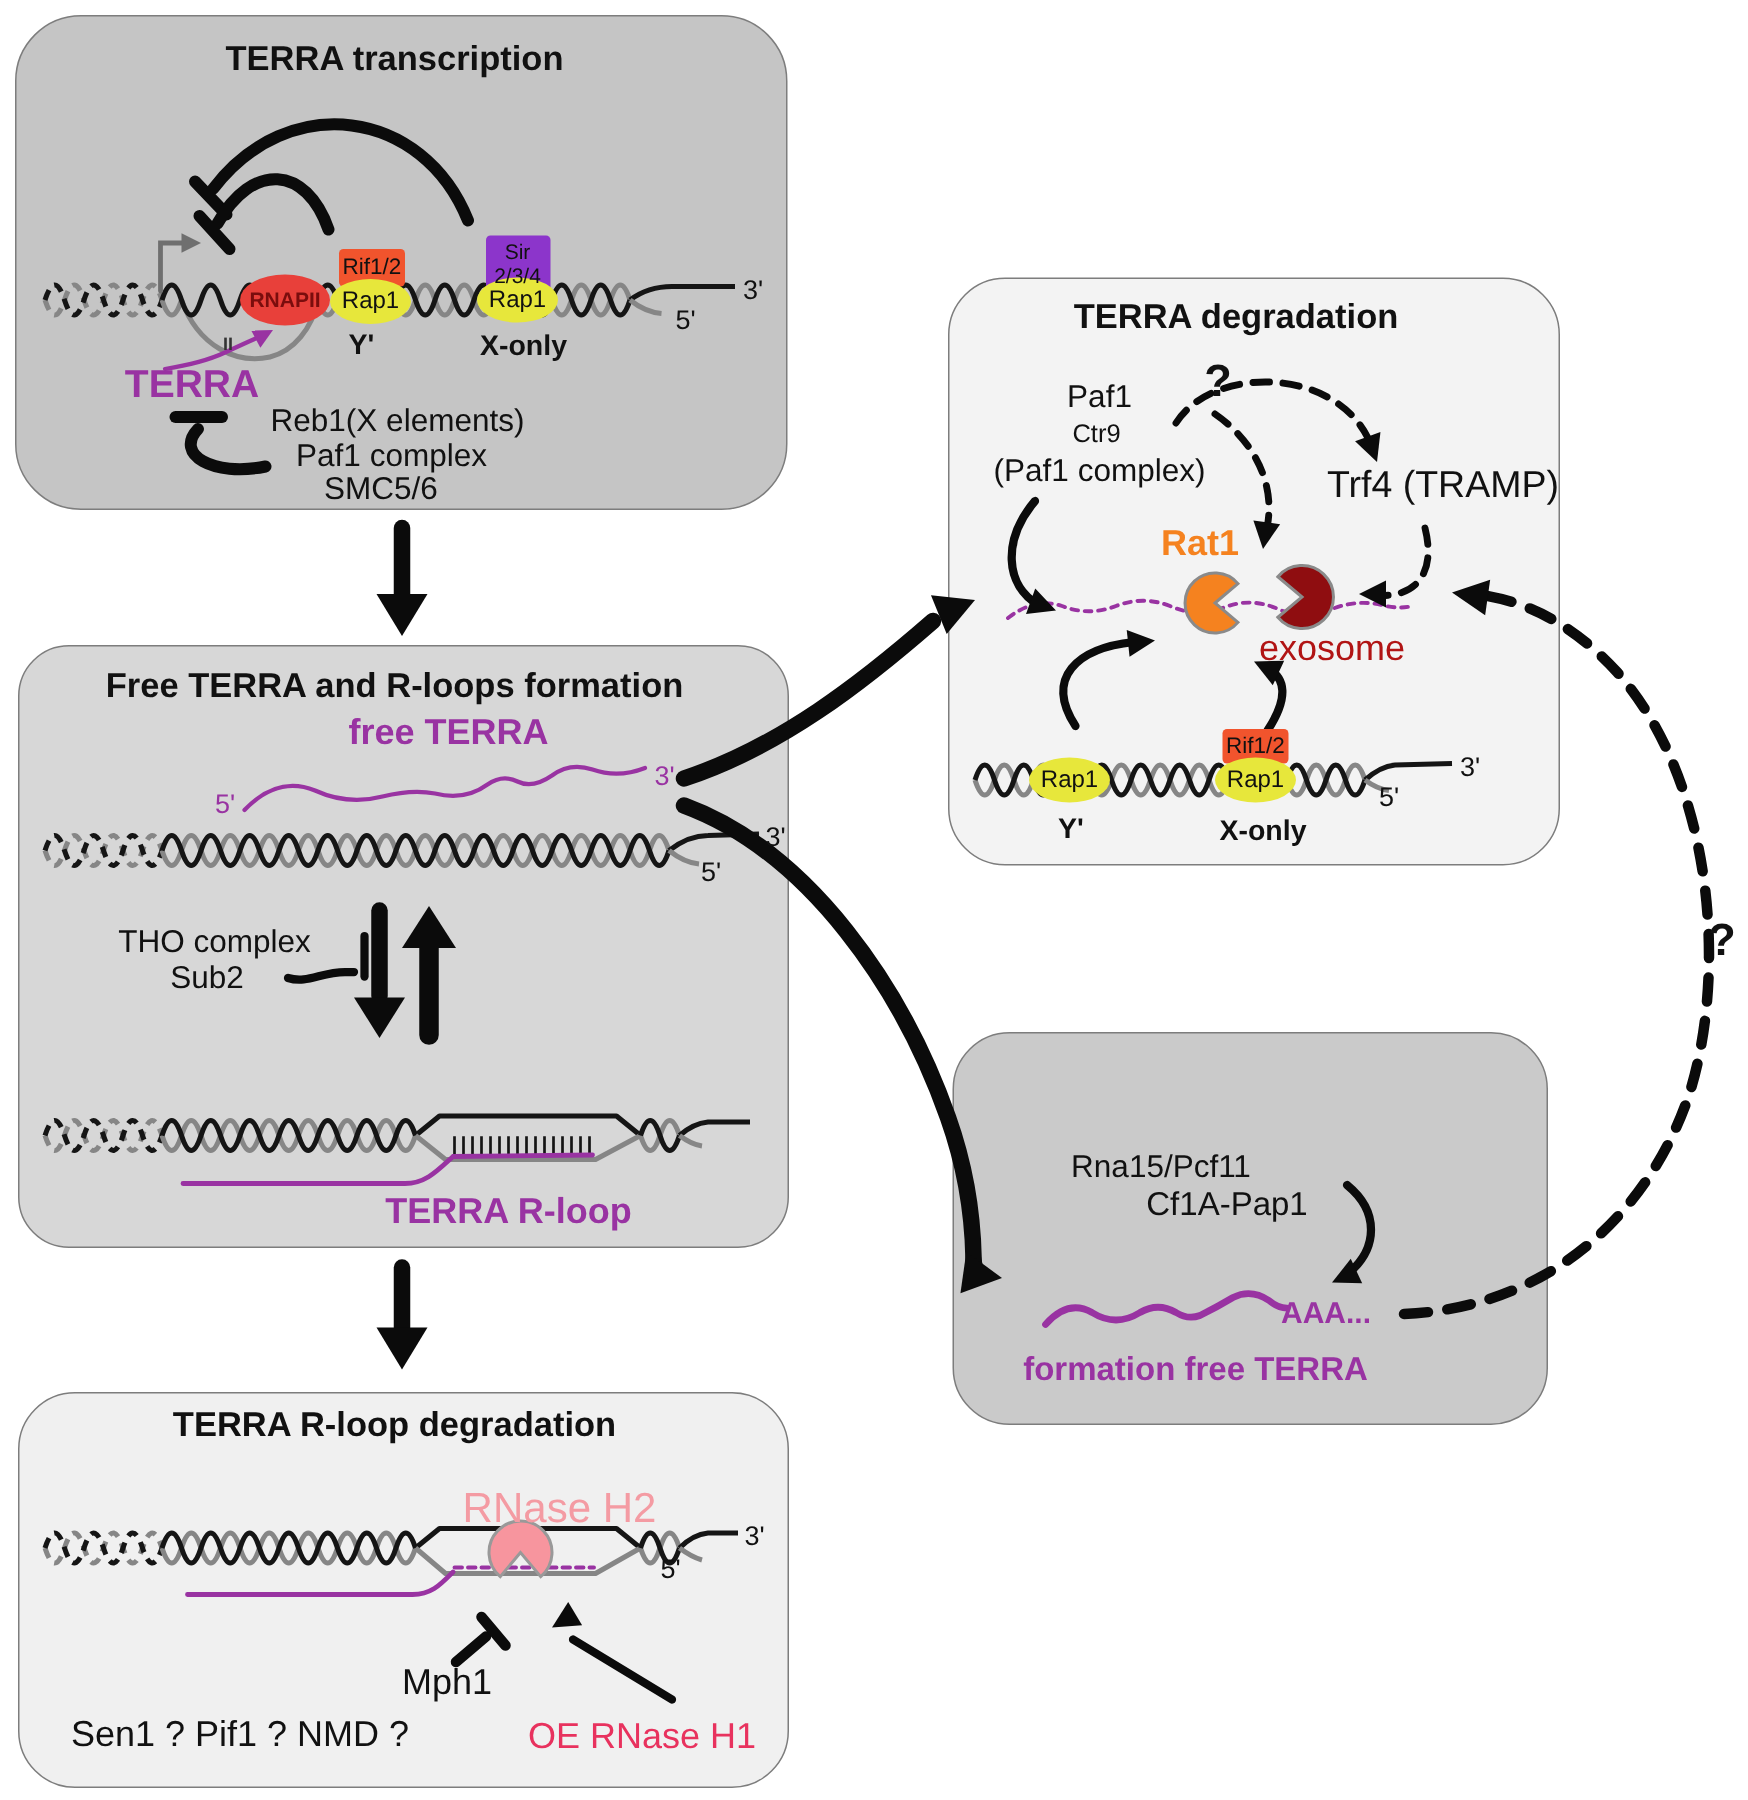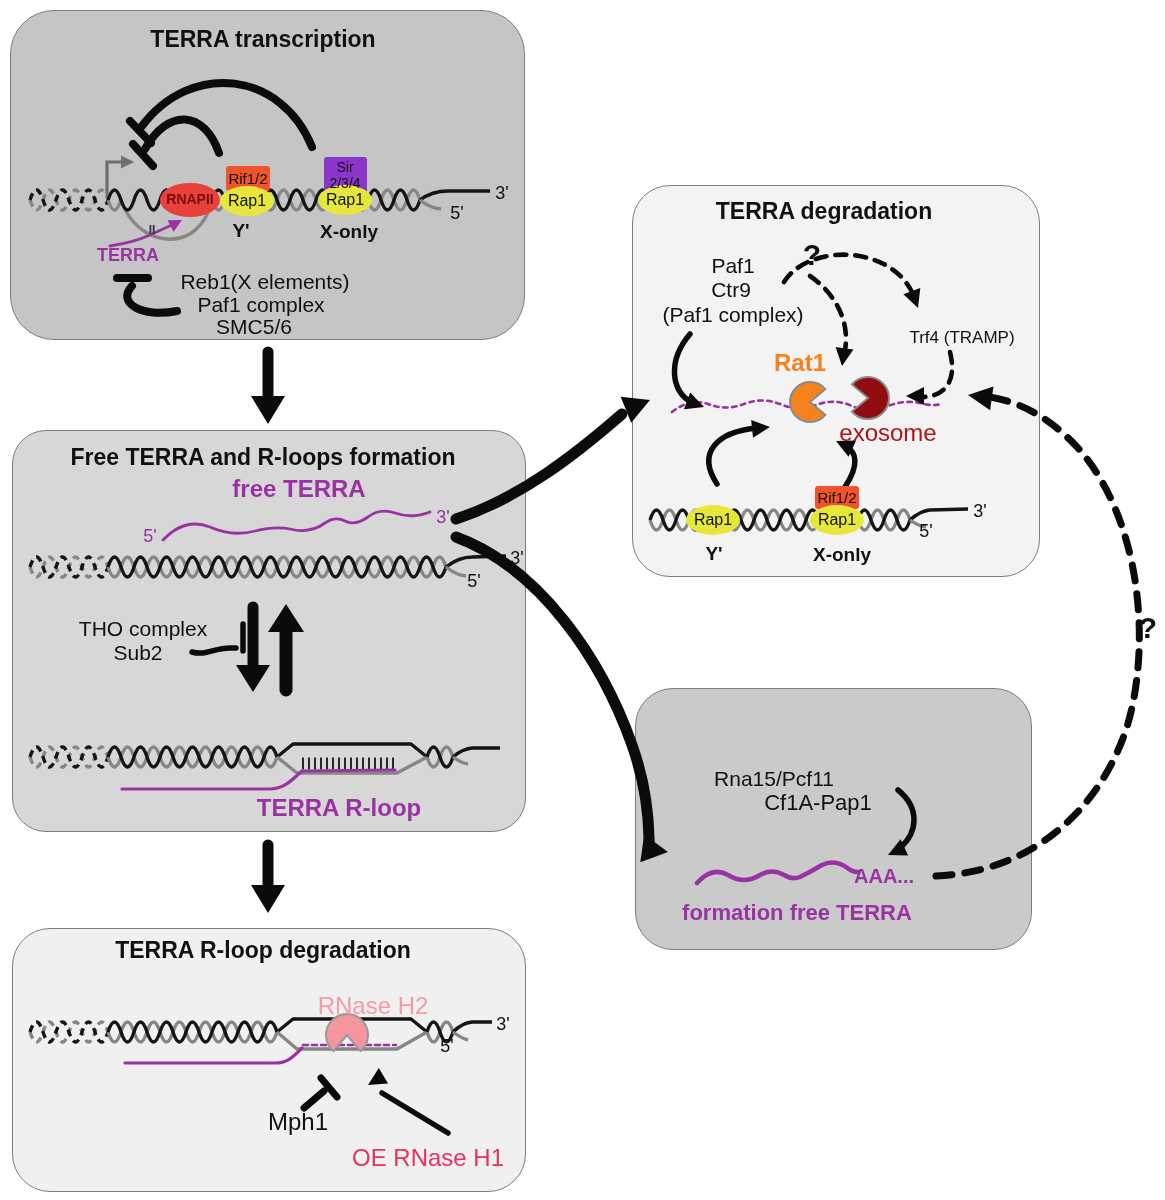--- a/index.html
+++ b/index.html
@@ -236,49 +236,50 @@
   <div class="lbl b maroon" style="left:190px;top:200px;font-size:14px">RNAPII</div>
   <div class="lbl" style="left:248px;top:179px;font-size:15px">Rif1/2</div>
   <div class="lbl" style="left:345px;top:168px;font-size:14px">Sir</div>
   <div class="lbl" style="left:345px;top:184px;font-size:14px">2/3/4</div>
   <div class="lbl" style="left:247px;top:201px;font-size:16px">Rap1</div>
   <div class="lbl" style="left:345px;top:200px;font-size:16px">Rap1</div>
   <div class="lbl b" style="left:241px;top:231px;font-size:19px">Y'</div>
   <div class="lbl b" style="left:349px;top:232px;font-size:19px">X-only</div>
   <div class="lbl" style="left:502px;top:194px;font-size:18px">3'</div>
   <div class="lbl" style="left:457px;top:214px;font-size:18px">5'</div>
-  <div class="lbl b purple" style="left:128px;top:256px;font-size:18px">TERRA</div>
+  <div class="lbl b purple" style="left:128px;top:256px;font-size:26px">TERRA</div>
   <div class="lbl b" style="left:152px;top:230px;font-size:12px;color:#333">II</div>
   <div class="lbl" style="left:265px;top:282px;font-size:21px">Reb1(X elements)</div>
   <div class="lbl" style="left:261px;top:305px;font-size:21px">Paf1 complex</div>
   <div class="lbl" style="left:254px;top:327px;font-size:21px">SMC5/6</div>
 
   <div class="lbl b" style="left:263px;top:457px;font-size:23px">Free TERRA and R-loops formation</div>
   <div class="lbl b purple" style="left:299px;top:489px;font-size:24px">free TERRA</div>
   <div class="lbl purple" style="left:150px;top:537px;font-size:18px">5'</div>
   <div class="lbl purple" style="left:443px;top:518px;font-size:18px">3'</div>
   <div class="lbl" style="left:517px;top:559px;font-size:18px">3'</div>
   <div class="lbl" style="left:474px;top:582px;font-size:18px">5'</div>
   <div class="lbl" style="left:143px;top:629px;font-size:21px">THO complex</div>
   <div class="lbl" style="left:138px;top:653px;font-size:21px">Sub2</div>
   <div class="lbl b purple" style="left:339px;top:808px;font-size:24px">TERRA R-loop</div>
 
   <div class="lbl b" style="left:263px;top:950px;font-size:23px">TERRA R-loop degradation</div>
-  <div class="lbl pink" style="left:373px;top:1006px;font-size:24px">RNase H2</div>
+  <div class="lbl pink" style="left:373px;top:1006px;font-size:28px">RNase H2</div>
   <div class="lbl" style="left:298px;top:1122px;font-size:24px">Mph1</div>
   <div class="lbl crimson" style="left:428px;top:1158px;font-size:24px">OE RNase H1</div>
+  <div class="lbl" style="left:160px;top:1157px;font-size:24px">Sen1 ? Pif1 ? NMD ?</div>
   <div class="lbl" style="left:503px;top:1025px;font-size:18px">3'</div>
   <div class="lbl" style="left:447px;top:1047px;font-size:18px">5'</div>
 
   <div class="lbl b" style="left:824px;top:211px;font-size:23px">TERRA degradation</div>
   <div class="lbl" style="left:733px;top:266px;font-size:21px">Paf1</div>
-  <div class="lbl" style="left:731px;top:290px;font-size:21px">Ctr9</div>
+  <div class="lbl" style="left:731px;top:290px;font-size:17px">Ctr9</div>
   <div class="lbl" style="left:733px;top:315px;font-size:21px">(Paf1 complex)</div>
   <div class="lbl b" style="left:812px;top:255px;font-size:30px">?</div>
-  <div class="lbl" style="left:962px;top:338px;font-size:17px">Trf4 (TRAMP)</div>
+  <div class="lbl" style="left:962px;top:324px;font-size:25px">Trf4 (TRAMP)</div>
   <div class="lbl b orange" style="left:800px;top:363px;font-size:24px">Rat1</div>
   <div class="lbl darkred" style="left:888px;top:433px;font-size:24px">exosome</div>
   <div class="lbl" style="left:837px;top:498px;font-size:15px">Rif1/2</div>
   <div class="lbl" style="left:713px;top:520px;font-size:16px">Rap1</div>
   <div class="lbl" style="left:837px;top:520px;font-size:16px">Rap1</div>
   <div class="lbl b" style="left:714px;top:554px;font-size:19px">Y'</div>
   <div class="lbl b" style="left:842px;top:555px;font-size:19px">X-only</div>
   <div class="lbl" style="left:980px;top:512px;font-size:18px">3'</div>
   <div class="lbl" style="left:926px;top:532px;font-size:18px">5'</div>
 

